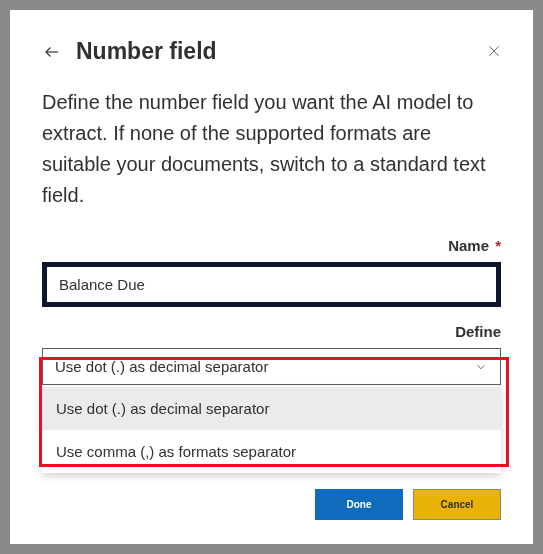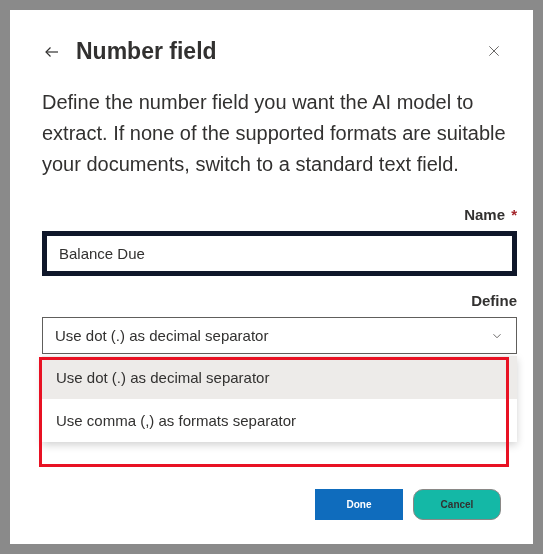--- a/index.html
+++ b/index.html
@@ -13,21 +13,21 @@
       width: 543px;
       height: 554px;
       display: flex;
       align-items: center;
       justify-content: center;
     }
     .dialog {
       background: #ffffff;
       width: 523px;
       height: 534px;
-      padding: 22px 16px 24px 32px;
+      padding: 22px 32px 24px 32px;
       position: relative;
     }
     .header {
       display: flex;
       align-items: center;
       gap: 14px;
       margin-bottom: 22px;
       margin-top: 6px;
     }
     .back-icon {
@@ -165,24 +165,23 @@
       border: 1px solid;
       cursor: pointer;
       text-align: center;
     }
     .btn-primary {
       background: #0F6CBD;
       border-color: #0F6CBD;
       color: #ffffff;
     }
     .btn-secondary {
-      background: #14b8a6;
+      background: #eab308;
       border-color: #8a8886;
       color: #323130;
-      border-radius: 10px;
     }
   </style>
 </head>
 <body>
 
 <div class="dialog">
 
   <div class="header">
     <span class="back-icon">
       <svg viewBox="0 0 24 24" fill="none" stroke="currentColor" stroke-width="1.6">

